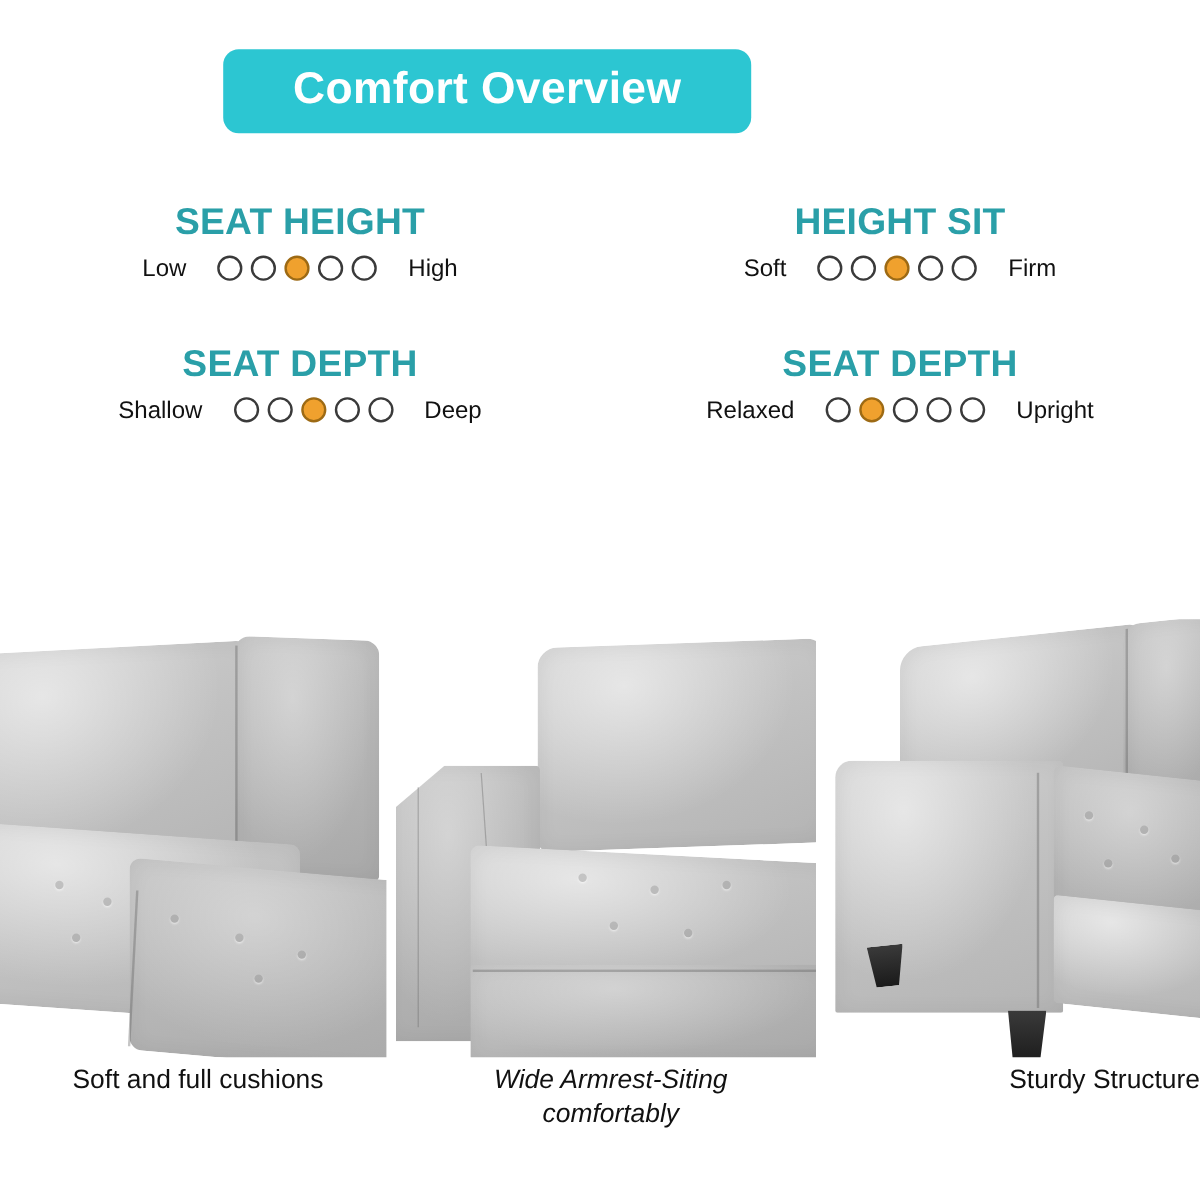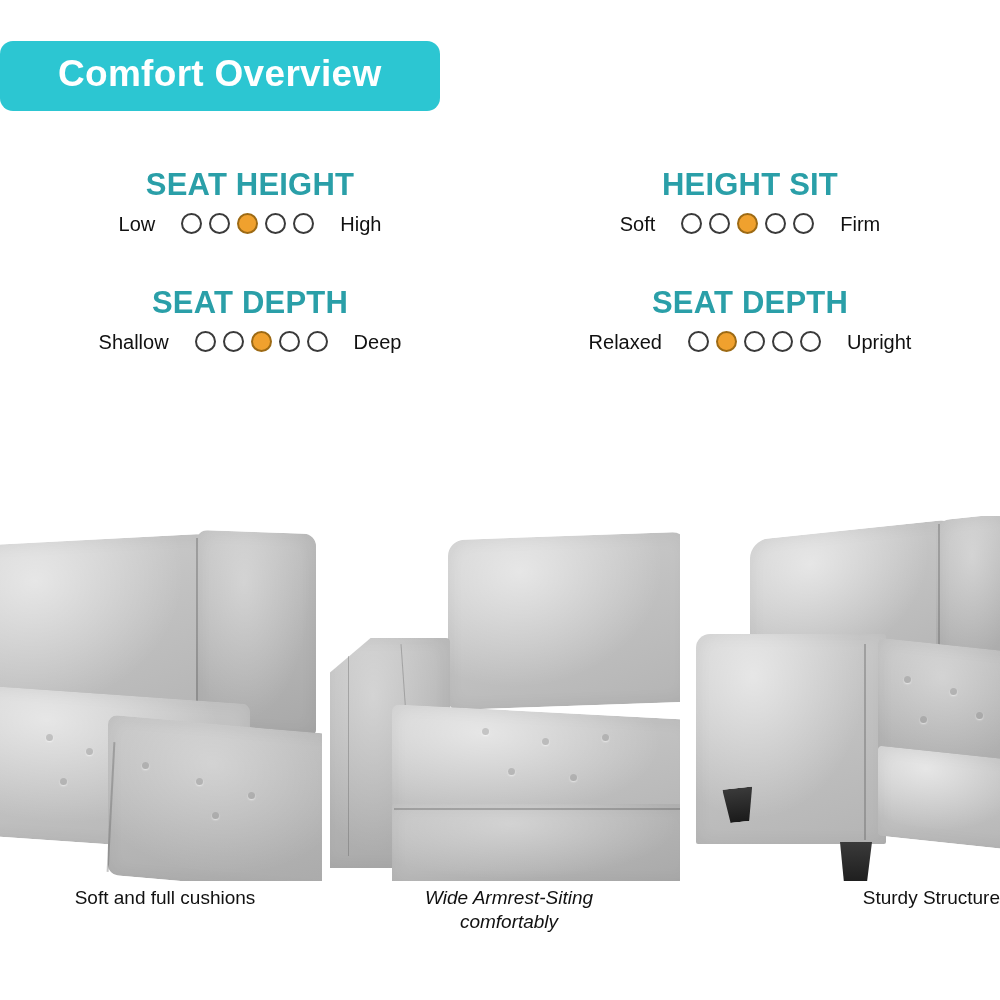--- a/index.html
+++ b/index.html
@@ -8,21 +8,21 @@
     background:#ffffff;
     font-family:"Liberation Sans", sans-serif;
     color:#1a1a1a;
     position:relative;
     overflow:hidden;
   }
 
   
   .banner-wrap {
     position:absolute; top:41px; left:0; width:812px;
-    display:flex; justify-content:flex-start;
+    display:flex; justify-content:center;
   }
   .banner {
     background:#2cc6d2;
     border-radius:13px;
     padding:14px 58px 17px 58px;
     display:flex; align-items:center; justify-content:center;
   }
   .banner-title {
     color:#ffffff;
     font-size:37px;
@@ -121,21 +121,21 @@
     display:flex;
   }
   .cap-cell {
     display:flex; align-items:flex-start; justify-content:center;
     padding-top:2px;
   }
   .cap-cell.c1 { width:330px; }
   .cap-cell.c2 { width:358px;font-style:italic; }
   .cap-cell.c3 { width:312px;justify-content:flex-end; }
   .cap-text {
-    font-size:19px;
+    font-size:22px;
     font-weight:400;
     color:#111111;
     text-align:center;
     line-height:1.28;
     white-space:pre-line;
   }
 </style>
 </head>
 <body>
 

